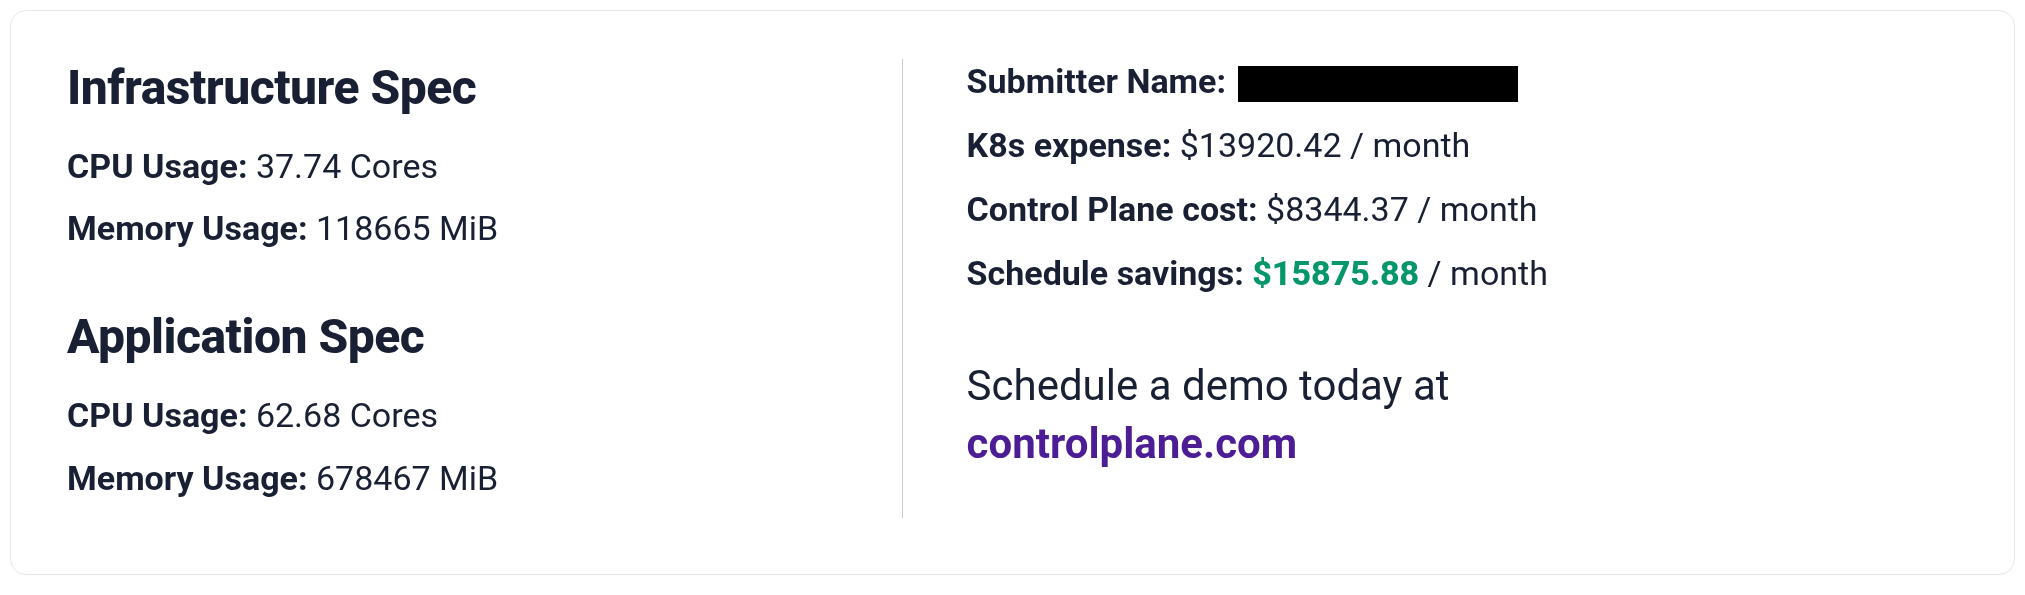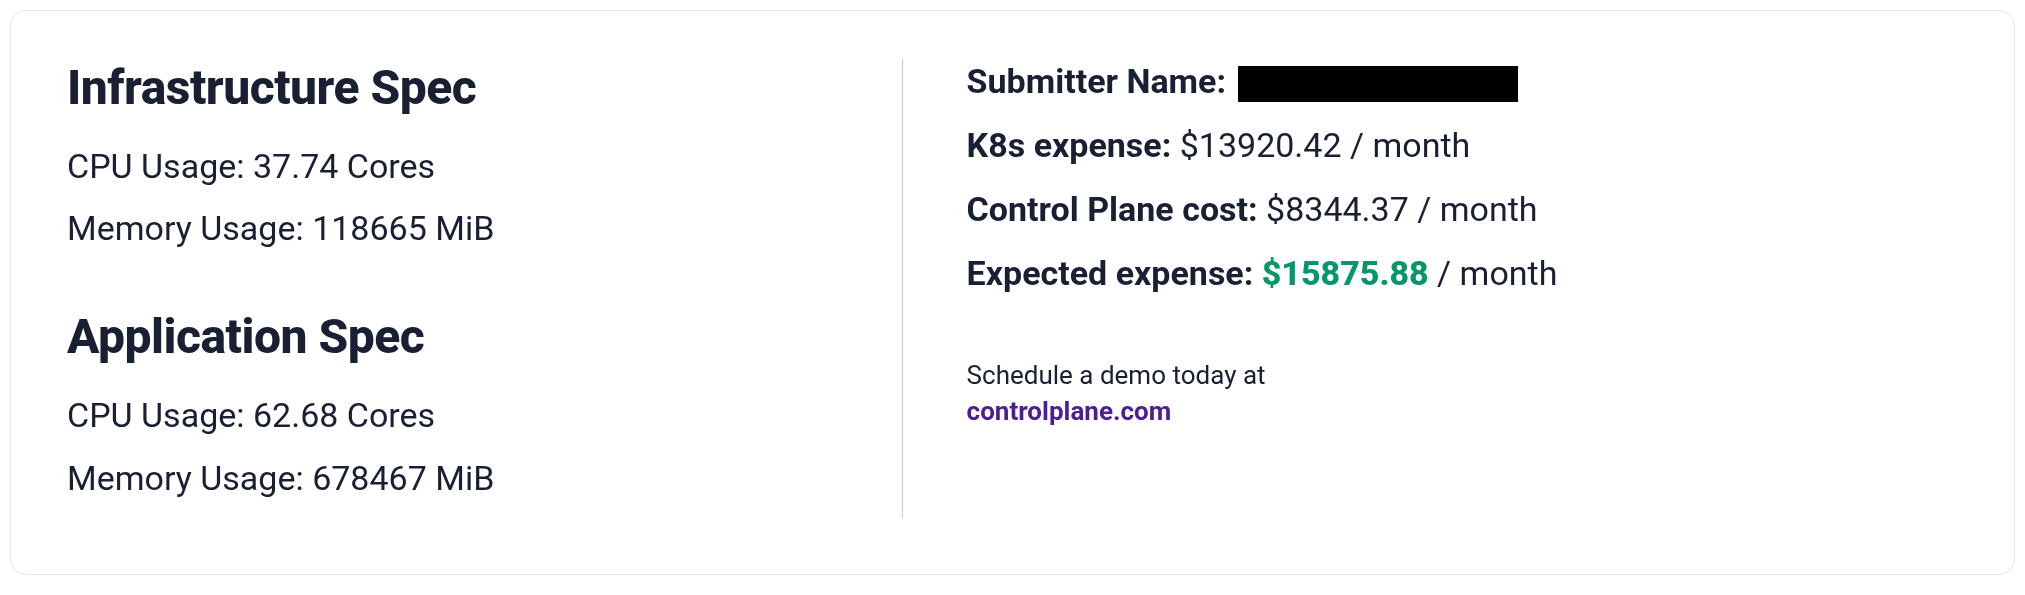--- a/index.html
+++ b/index.html
@@ -37,21 +37,21 @@
       margin-bottom: 28px;
       letter-spacing: -0.5px;
     }
     .spec-line {
       font-size: 34px;
       color: #1a2033;
       margin-bottom: 18px;
       line-height: 1.3;
     }
     .spec-line .label {
-      font-weight: 400;
+      font-weight: 700;
     }
     .spec-line .value {
       font-weight: 400;
     }
     .section-gap {
       height: 40px;
     }
     .info-line {
       font-size: 34px;
       color: #1a2033;
@@ -71,21 +71,21 @@
     }
     .redacted {
       display: inline-block;
       background: #000;
       width: 280px;
       height: 36px;
       vertical-align: middle;
       margin-left: 4px;
     }
     .cta {
-      font-size: 26px;
+      font-size: 42px;
       color: #1a2033;
       margin-top: 60px;
       line-height: 1.4;
     }
     .cta-link {
       color: #4c1d95;
       font-weight: 700;
       text-decoration: none;
     }
   </style>
@@ -131,21 +131,21 @@
       <span class="label">K8s expense:</span>
       <span class="value">$13920.42 / month</span>
     </div>
 
     <div class="info-line">
       <span class="label">Control Plane cost:</span>
       <span class="value">$8344.37 / month</span>
     </div>
 
     <div class="info-line">
-      <span class="label">Expected expense:</span>
+      <span class="label">Schedule savings:</span>
       <span class="savings-amount">$15875.88</span><span class="value"> / month</span>
     </div>
 
     <div class="cta">
       <span>Schedule a demo today at </span><br>
       <a href="#" class="cta-link">controlplane.com</a>
     </div>
 
   </div>
 

